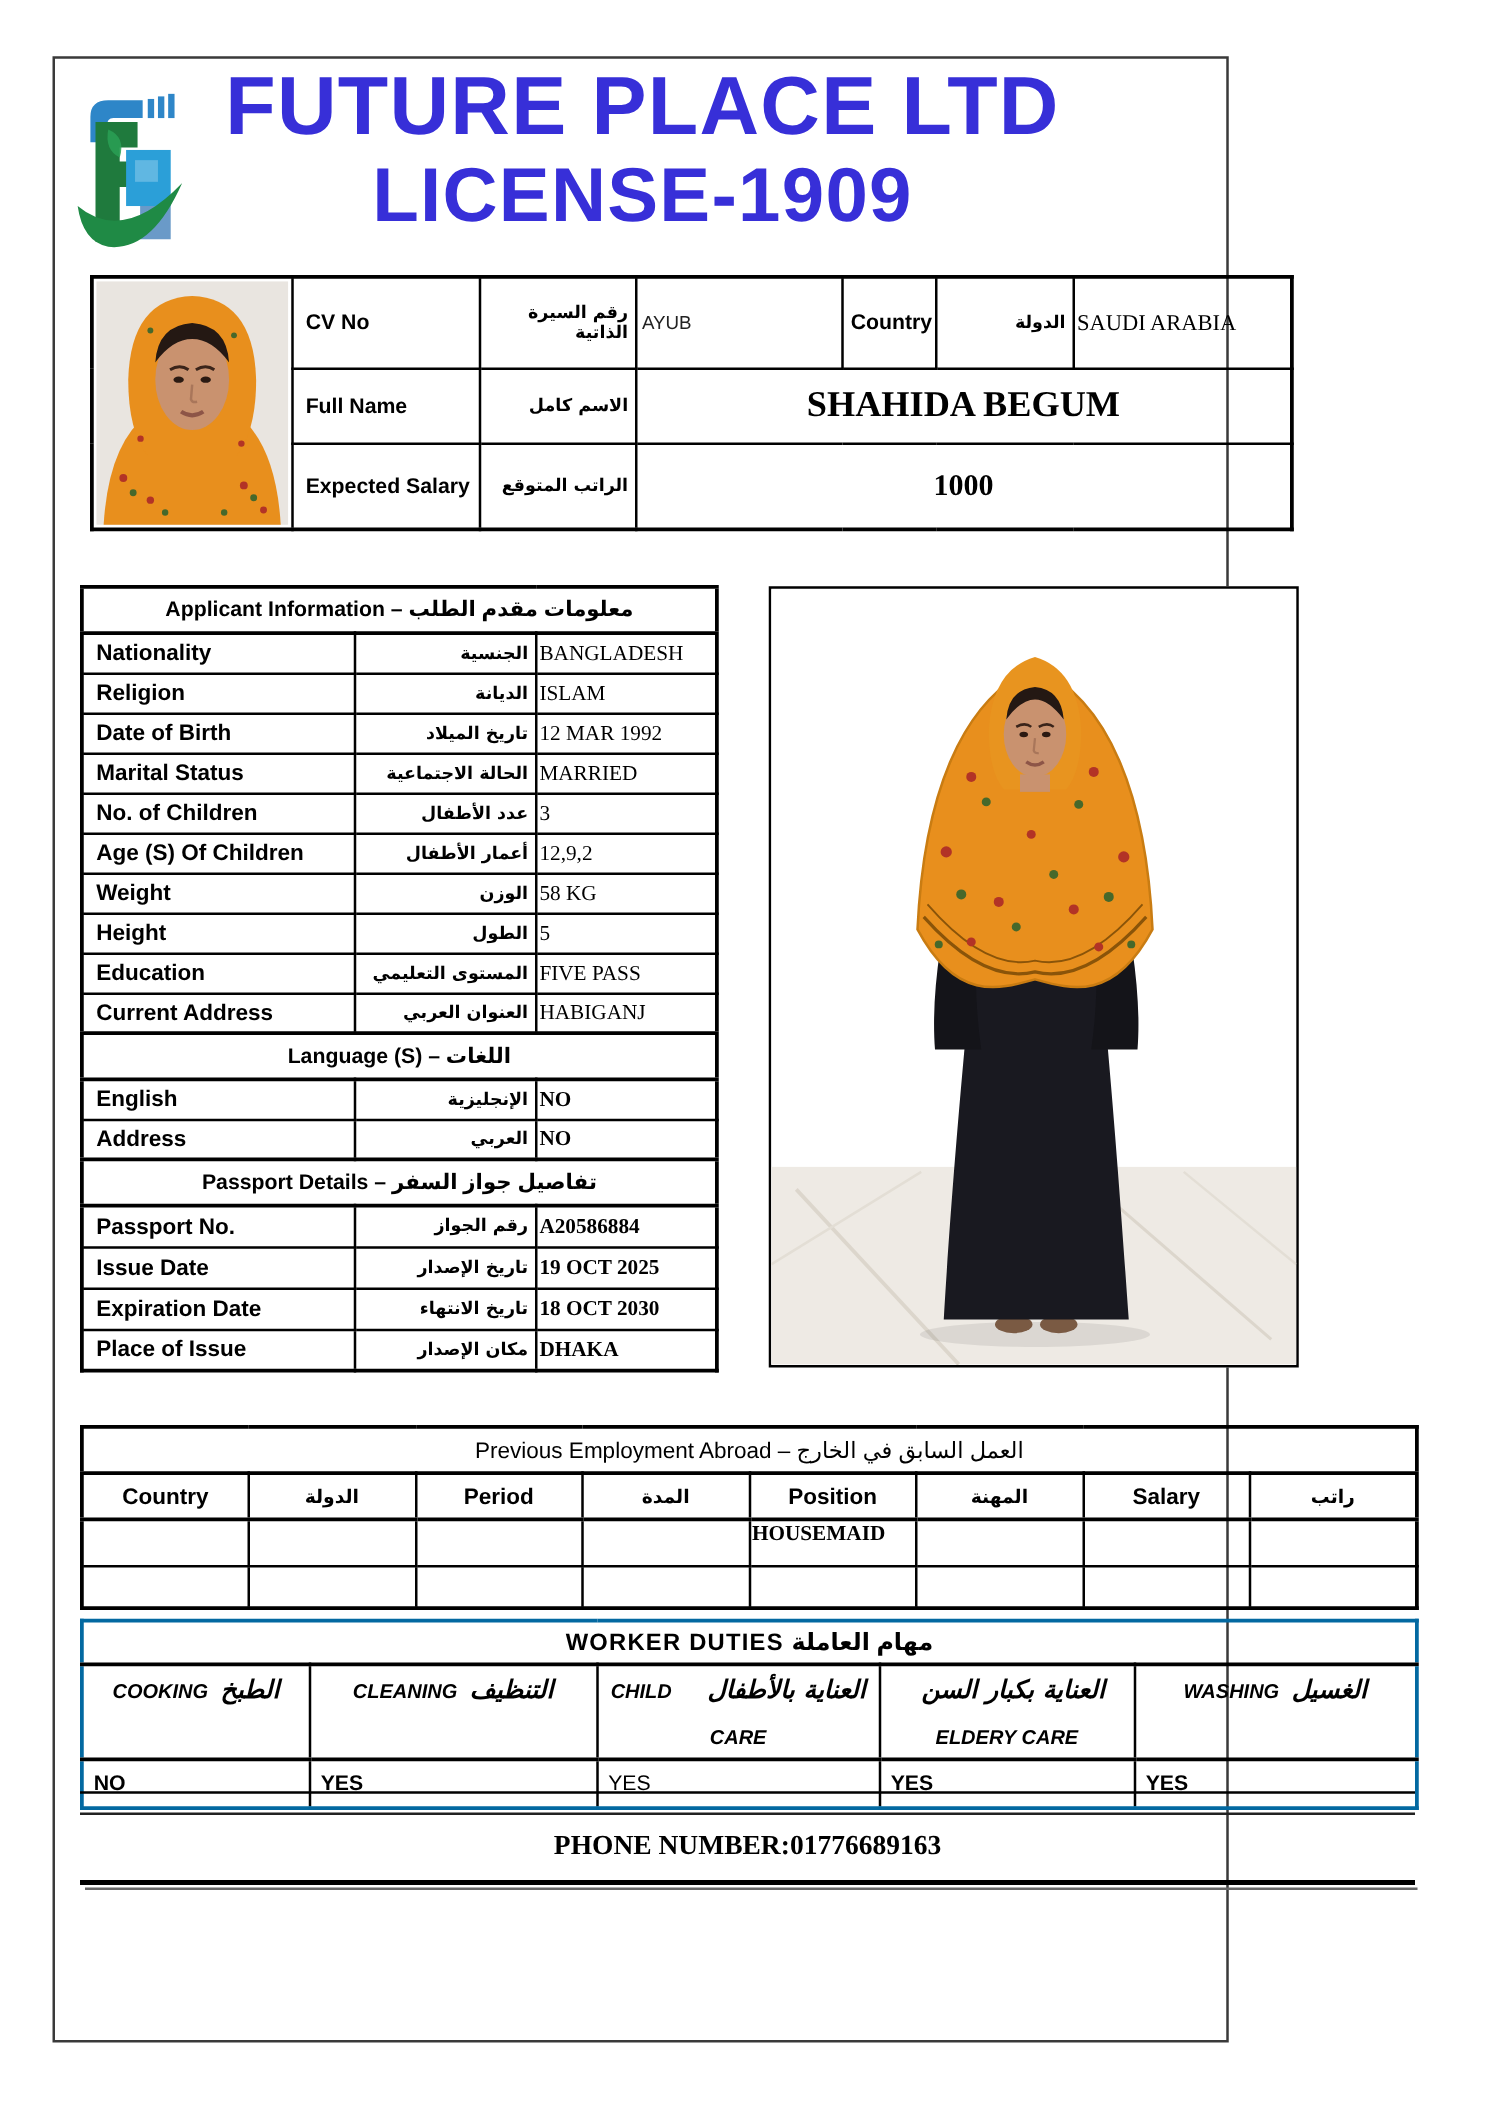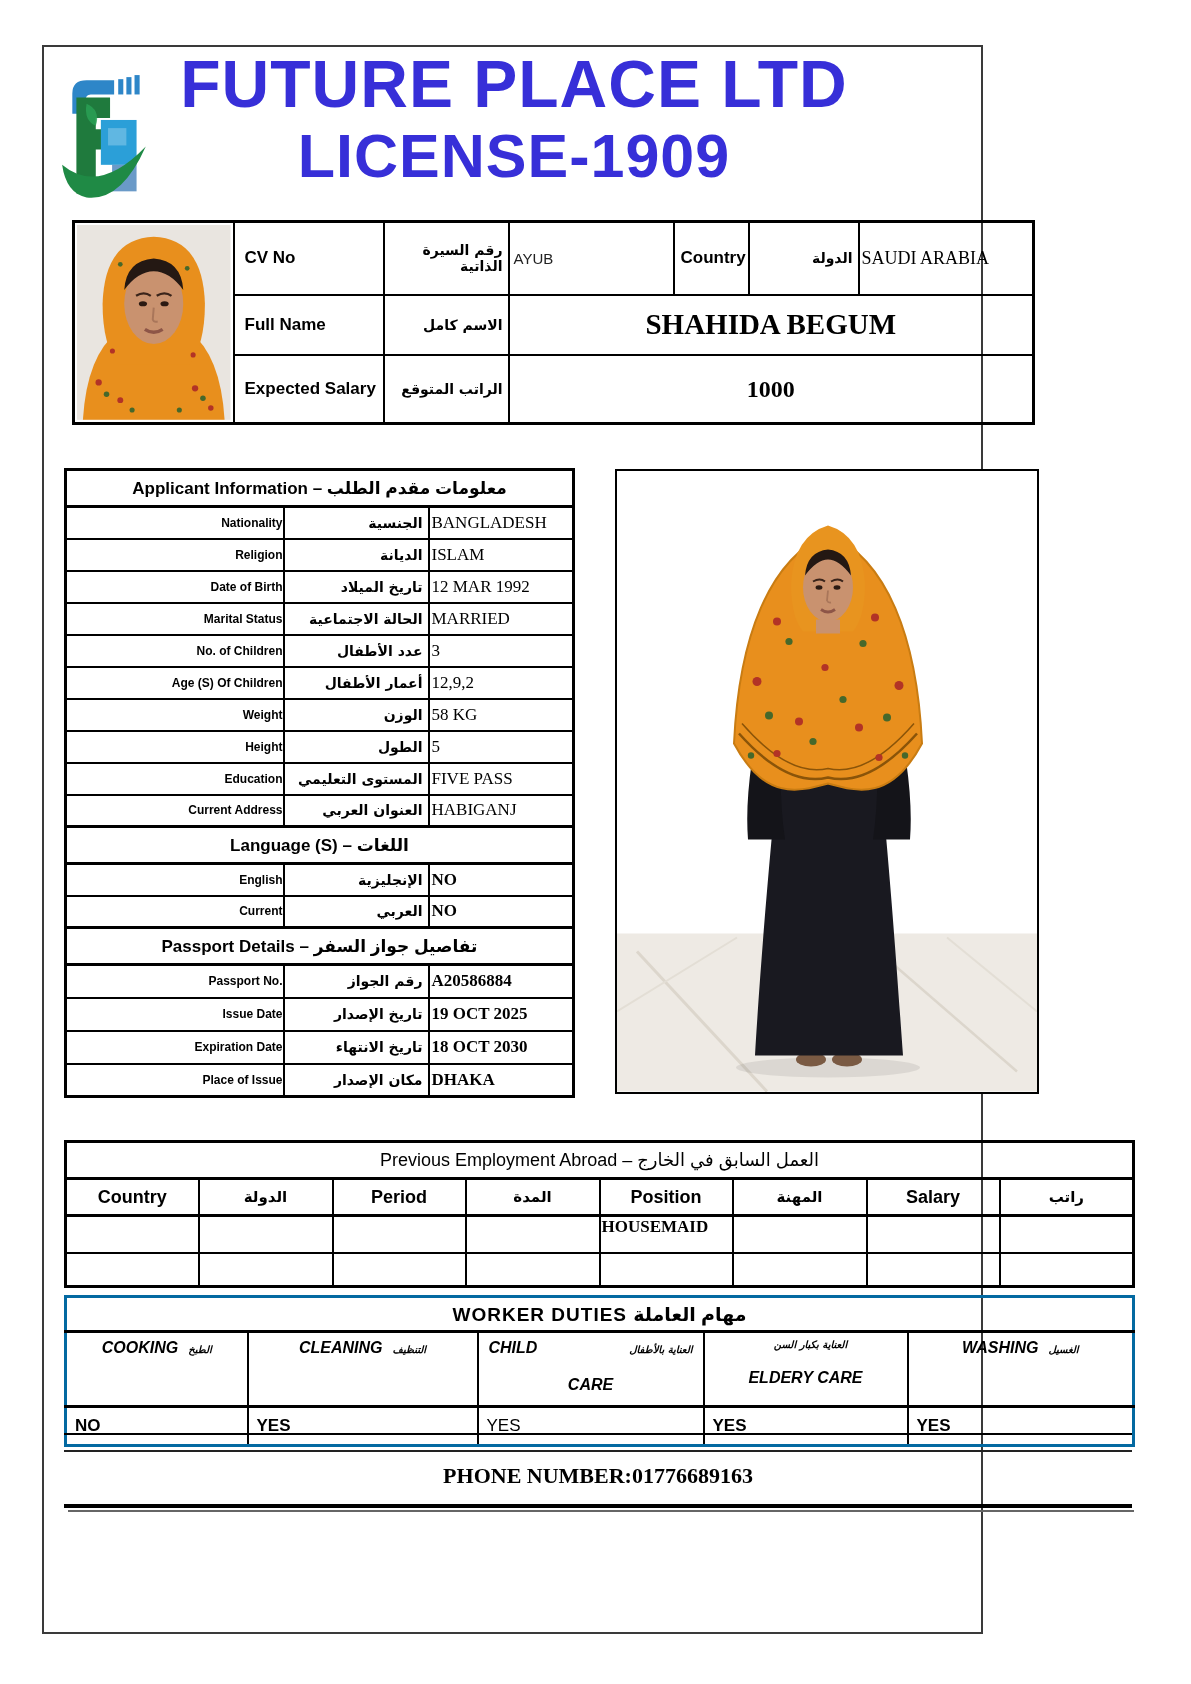--- a/index.html
+++ b/index.html
@@ -35,21 +35,21 @@
               text-align:center;}
   .r1{height:72px;} .r2{height:60px;} .r3{height:67px;}
 
   
   .info-table{position:absolute;left:20px;top:421px;width:508px;border:3px solid #000;}
   .sec-row td{border-top:3px solid #000;border-bottom:3px solid #000;
               font-weight:bold;font-size:17px;text-align:center;height:34px;
               font-family:"Liberation Sans","DejaVu Sans",sans-serif;}
   .info-row{height:32px;}
   .pass-row{height:33px;}
-  .lbl{font-weight:bold;font-size:12px;padding-left:10px;vertical-align:middle;text-align:right;}
+  .lbl{font-weight:bold;font-size:18px;padding-left:10px;vertical-align:middle;}
   .val{font-family:"Liberation Serif",serif;font-size:17px;padding:0 2px;vertical-align:middle;}
 
   
   .photo-box{position:absolute;left:571px;top:422px;width:424px;height:625px;
              border:2px solid #000;box-sizing:border-box;background:#fff;}
   .photo-box svg{display:block;width:100%;height:100%;}
 
   
   .emp-table{position:absolute;left:20px;top:1093px;width:1068px;border:3px solid #000;}
   .emp-head td{border-bottom:3px solid #000;font-weight:normal;font-size:18px;
@@ -66,21 +66,21 @@
   .duties-table{position:absolute;left:20px;top:1248px;width:1068px;border:3px solid #0369a1;}
   .duties-head td{border-bottom:3px solid #000;font-weight:bold;font-size:19px;
                   text-align:center;height:32px;letter-spacing:1px;
                   font-family:"Liberation Sans","DejaVu Sans",sans-serif;}
   .duty-h{height:60px;border-bottom:3px solid #000;vertical-align:top;padding:6px 10px;}
   .duty-line1{display:flex;justify-content:center;gap:10px;align-items:baseline;}
   .duty-h:nth-child(3) .duty-line1{justify-content:space-between;}
   .duty-h:nth-child(4) .duty-line1{justify-content:center;}
   .duty-en{font-weight:bold;font-style:italic;font-size:16px;}
   .duty-ar{font-family:"DejaVu Sans",sans-serif;font-weight:bold;font-style:italic;
-           font-size:10px;direction:rtl;}
+           font-size:20px;direction:rtl;}
   .duty-line2{font-weight:bold;font-style:italic;font-size:16px;text-align:center;margin-top:19px;}
   .duty-v{height:36px;font-weight:bold;font-size:17px;padding-left:8px;vertical-align:middle;}
   .duty-vals .duty-v:nth-child(3){font-weight:400;}
   .duties-underline{position:absolute;left:20px;top:1386px;width:1068px;height:2px;background:#000;}
 
   
   .phone-rule-top{position:absolute;left:20px;top:1403px;width:1068px;height:2px;background:#222;}
   .phone-line{position:absolute;left:20px;top:1416px;width:1068px;text-align:center;
               font-family:"Liberation Serif",serif;font-weight:bold;font-size:22px;}
   .phone-rule-bottom{position:absolute;left:20px;top:1457px;width:1068px;height:4px;background:#000;}
@@ -236,21 +236,21 @@
       </tr>
       <tr class="sec-row">
         <td colspan="3">Language (S) – اللغات</td>
       </tr>
       <tr class="info-row">
         <td class="lbl">English</td>
         <td class="ar">الإنجليزية</td>
         <td class="val" style="font-weight:bold;">NO</td>
       </tr>
       <tr class="info-row">
-        <td class="lbl">Current</td>
+        <td class="lbl">Address</td>
         <td class="ar">العربي</td>
         <td class="val" style="font-weight:bold;">NO</td>
       </tr>
       <tr class="sec-row">
         <td colspan="3">Passport Details – تفاصيل جواز السفر</td>
       </tr>
       <tr class="pass-row">
         <td class="lbl">Passport No.</td>
         <td class="ar">رقم الجواز</td>
         <td class="val" style="font-weight:bold;">A20586884</td>

